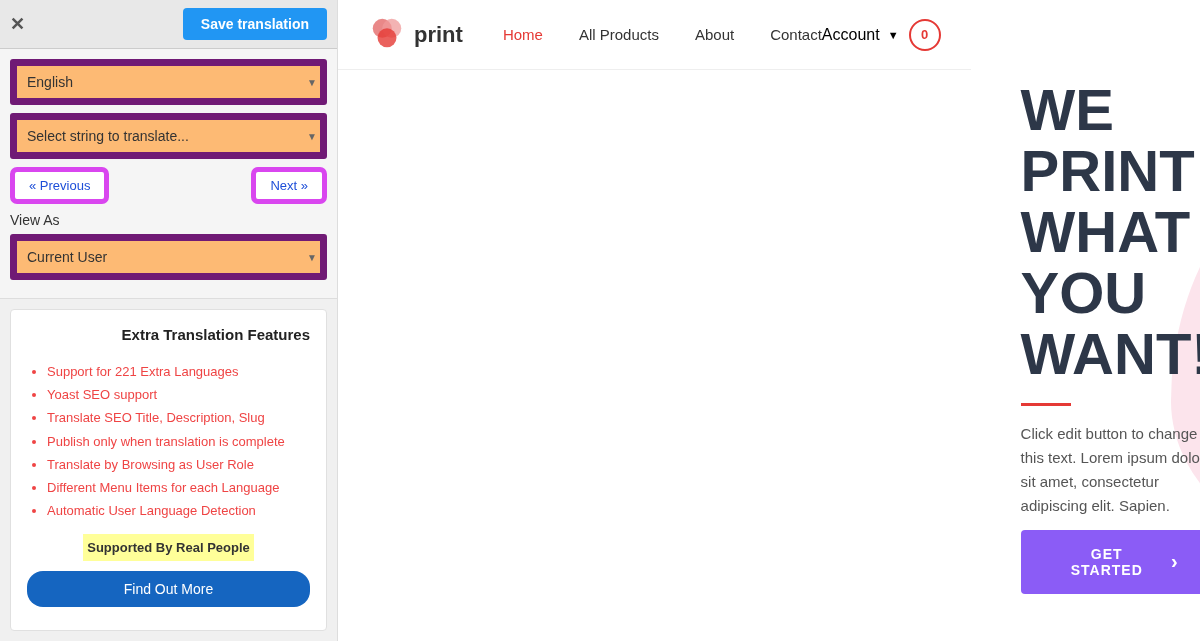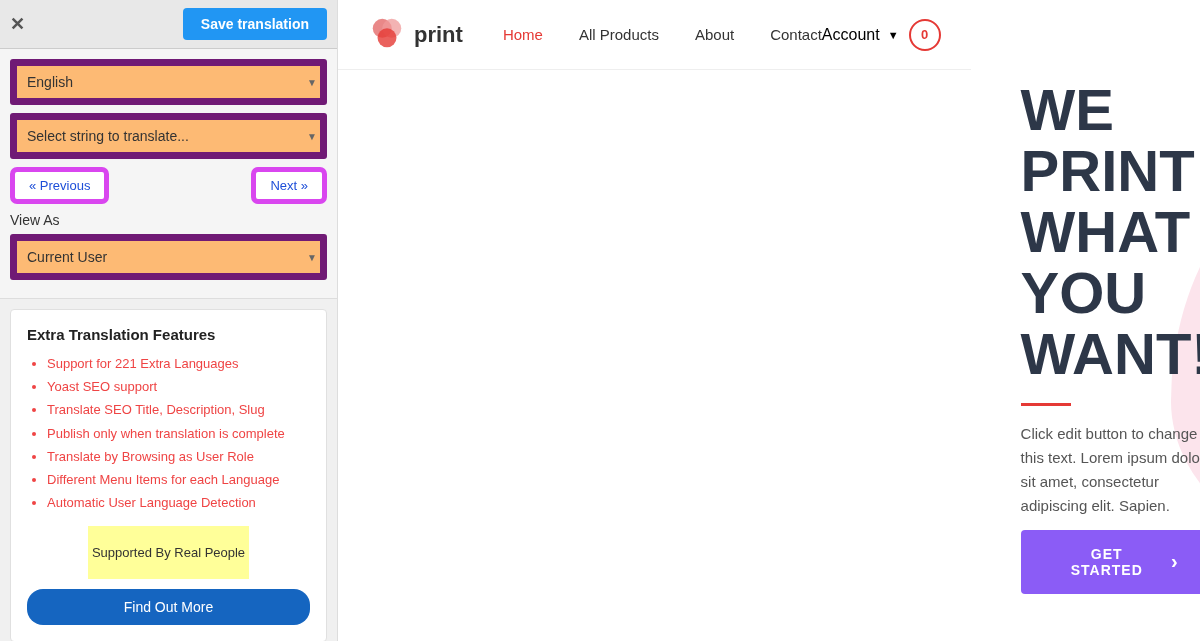--- a/index.html
+++ b/index.html
@@ -107,46 +107,46 @@
       margin: 10px;
       border: 1px solid #e0e0e0;
       border-radius: 4px;
       padding: 16px;
       flex: 1;
     }
 
     #extra-features-title {
       font-size: 15px;
       font-weight: bold;
-      text-align: left;
-      margin-bottom: 12px;
+      text-align: right;
+      margin-bottom: 20px;
       color: #222;
     }
 
     #features-list {
       list-style: disc;
       padding-left: 20px;
       margin-bottom: 14px;
     }
 
     #features-list li {
       font-size: 13px;
       color: #ef4444;
       margin-bottom: 5px;
       line-height: 1.4;
     }
 
     #supported-text {
       text-align: center;
       font-size: 13px;
-      font-weight: normal;
+      font-weight: bold;
       color: #333;
       background: #ffff99;
       display: inline-block;
-      padding: 19px 4px;
+      padding: 6px 4px;
       margin: 0 auto 10px;
       display: block;
       width: fit-content;
       margin: 0 auto 10px;
     }
 
     #find-out-more-button {
       display: block;
       width: 100%;
       background: #1565c0;

